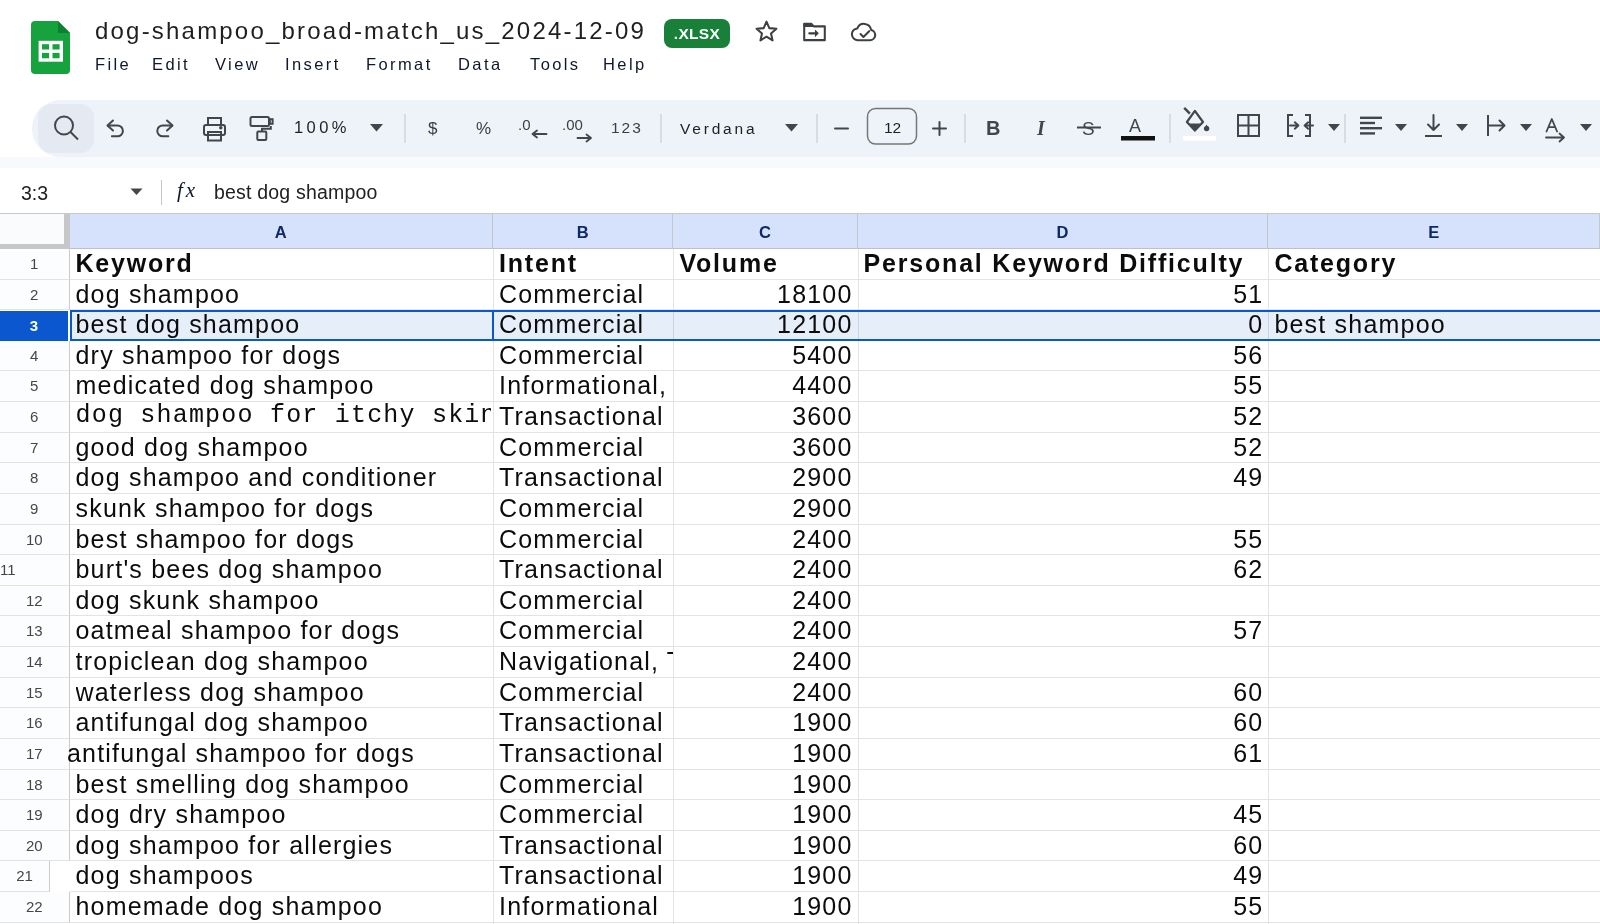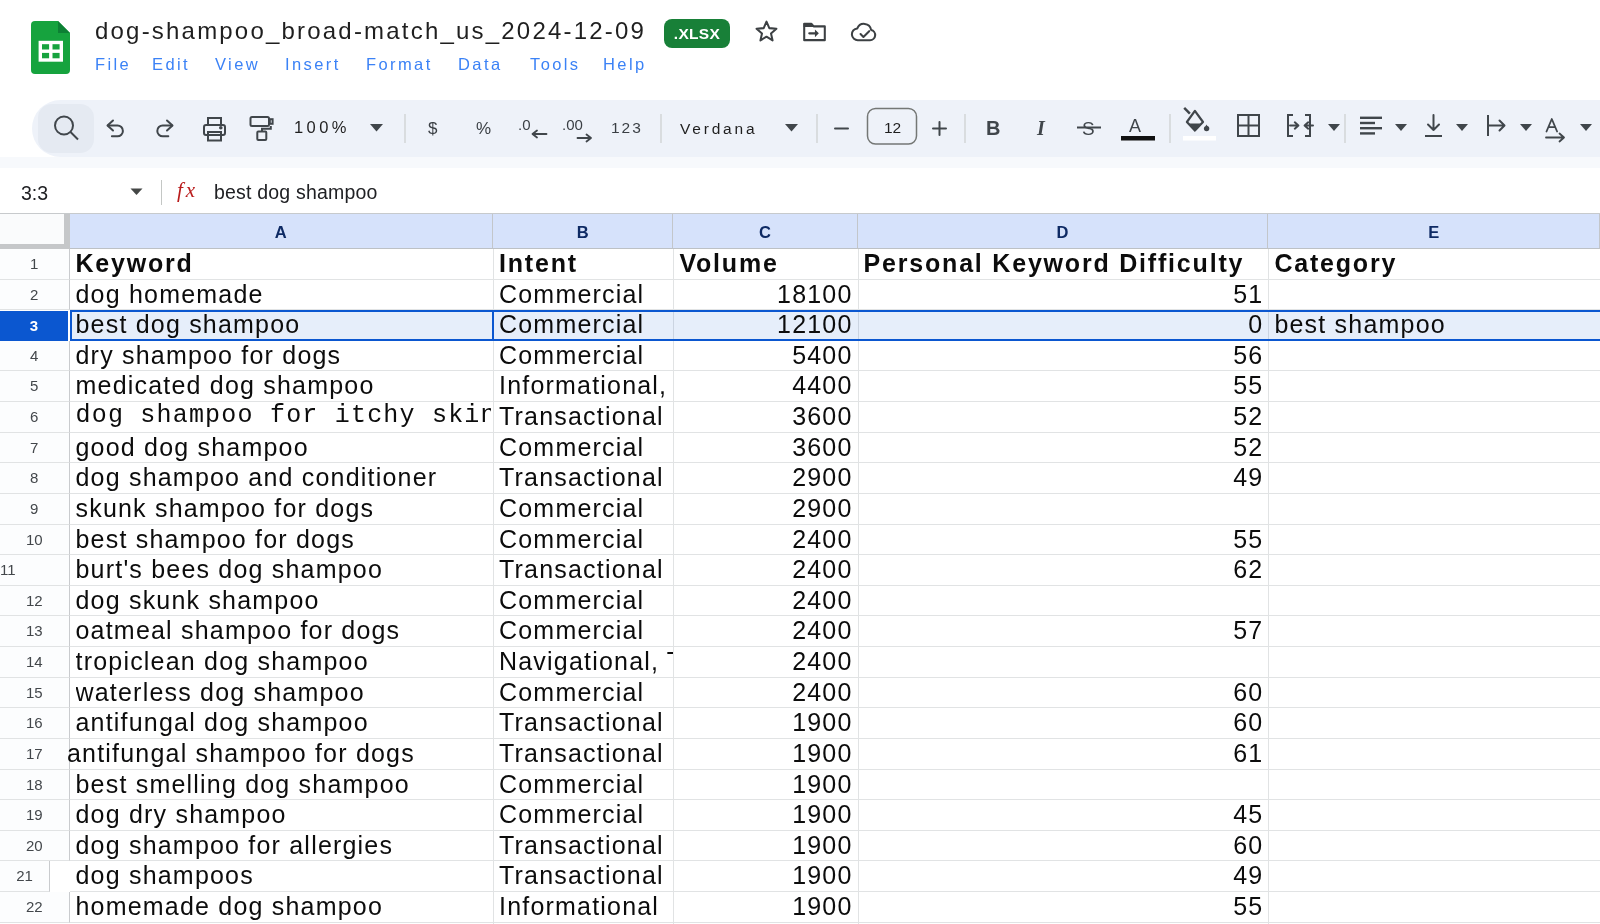--- a/index.html
+++ b/index.html
@@ -1,21 +1,21 @@
 <!DOCTYPE html>
 <html><head><meta charset="utf-8">
 <style>
 *{margin:0;padding:0;box-sizing:content-box}
 html,body{width:1600px;height:924px;overflow:hidden;background:#fff;
   font-family:"Liberation Sans",sans-serif;}
 .abs{position:absolute}
 .ct{height:30.62px;line-height:28.62px;font-size:25px;letter-spacing:1.2px;
   color:#0c0c0c;white-space:nowrap;overflow:hidden}
 #root{position:absolute;left:0;top:0;width:1600px;height:924px;overflow:hidden}
-.menu{position:absolute;top:51px;font-size:16.5px;color:#3b82f6;line-height:26px;letter-spacing:2.4px}
+.menu{position:absolute;top:51px;font-size:16.5px;color:#0f172a;line-height:26px;letter-spacing:2.4px}
 </style></head>
 <body>
 <div id="root">
 
 <svg class="abs" style="left:31px;top:21px" width="39" height="53" viewBox="0 0 39 53">
   <path d="M4 0 H27 L39 12 V49 a4 4 0 0 1 -4 4 H4 a4 4 0 0 1 -4 -4 V4 a4 4 0 0 1 4 -4 Z" fill="#16a33e"></path>
   <path d="M27 0 L39 12 H27 Z" fill="#0d8034"></path>
   <rect x="9.3" y="21.5" width="21" height="17.5" fill="none" stroke="#fff" stroke-width="3.4"></rect>
   <line x1="9.3" y1="30.2" x2="30.3" y2="30.2" stroke="#fff" stroke-width="3.4"></line>
   <line x1="19.8" y1="21.5" x2="19.8" y2="39" stroke="#fff" stroke-width="3.4"></line>
@@ -156,21 +156,21 @@
   <path d="M1546 37.5 h18 m-4.5 -4 l4.5 4 l-4.5 4" stroke="#40464b" stroke-width="1.8" fill="none" stroke-linecap="round" stroke-linejoin="round"></path>
   <path d="M1580 24 l6 7 l6 -7 z" fill="#40464b"></path>
 </svg>
 
 <div class="abs" style="left:0;top:168px;width:1600px;height:44.5px;background:#fff"></div>
 <div class="abs" style="left:21px;top:182px;font-size:19.5px;color:#202124">3:3</div>
 <svg class="abs" style="left:130px;top:188px" width="13" height="8" viewBox="0 0 13 8">
       <path d="M0.5 0.5 L6.5 7 L12.5 0.5 Z" fill="#444746"></path>
     </svg>
 <div class="abs" style="left:160.5px;top:180px;width:1px;height:25px;background:#c4c7c5"></div>
-<div class="abs" style="left:177px;top:178px;font-size:21px;font-style:italic;color:#b91c1c;font-family:'Liberation Serif',serif;letter-spacing:3px">fx</div>
+<div class="abs" style="left:177px;top:178px;font-size:21px;font-style:italic;color:#0f172a;font-family:'Liberation Serif',serif;letter-spacing:3px">fx</div>
 <div class="abs" style="left:214px;top:180.5px;font-size:19.5px;color:#202124;letter-spacing:0.2px">best dog shampoo</div>
 
 <div class="abs" style="left:0;top:213.0px;width:1600px;height:1px;background:#c7cacc"></div>
 <div class="abs" style="left:0;top:213.5px;width:64px;height:30.5px;background:#fafbfc"></div>
 <div class="abs" style="left:64px;top:213.5px;width:5.5px;height:35.5px;background:#c5c7c9"></div>
 <div class="abs" style="left:0;top:244.0px;width:64px;height:5px;background:#c5c7c9"></div>
 <div class="abs" style="left:69.5px;top:213.5px;width:423.5px;height:35.0px;background:#d6e2fb;border-right:1px solid #c3c6ca;border-bottom:1px solid #bdc1c5;box-sizing:border-box;color:#0e2a64;font-weight:bold;font-size:16.5px;text-align:center;line-height:37.0px">A</div>
 <div class="abs" style="left:493.0px;top:213.5px;width:180.39999999999998px;height:35.0px;background:#d6e2fb;border-right:1px solid #c3c6ca;border-bottom:1px solid #bdc1c5;box-sizing:border-box;color:#0e2a64;font-weight:bold;font-size:16.5px;text-align:center;line-height:37.0px">B</div>
 <div class="abs" style="left:673.4px;top:213.5px;width:184.20000000000005px;height:35.0px;background:#d6e2fb;border-right:1px solid #c3c6ca;border-bottom:1px solid #bdc1c5;box-sizing:border-box;color:#0e2a64;font-weight:bold;font-size:16.5px;text-align:center;line-height:37.0px">C</div>
 <div class="abs" style="left:857.6px;top:213.5px;width:410.80000000000007px;height:35.0px;background:#d6e2fb;border-right:1px solid #c3c6ca;border-bottom:1px solid #bdc1c5;box-sizing:border-box;color:#0e2a64;font-weight:bold;font-size:16.5px;text-align:center;line-height:37.0px">D</div>
@@ -226,21 +226,21 @@
 <div class="abs" style="left:69.5px;top:310.24px;width:1530.5px;height:30.62px;background:rgba(11,87,208,0.10)"></div>
 <div class="abs" style="left:69.5px;top:310.24px;width:1530.5px;height:2px;background:#0b57d0"></div>
 <div class="abs" style="left:69.5px;top:338.86px;width:1530.5px;height:2px;background:#0b57d0"></div>
 <div class="abs" style="left:69.5px;top:310.24px;width:2px;height:30.62px;background:#0b57d0"></div>
 <div class="abs" style="left:69.5px;top:310.24px;width:424.5px;height:30.62px;border:2px solid #0b57d0;box-sizing:border-box"></div>
 <div class="abs ct" style="left:75.5px;top:249.0px;width:415.5px;font-weight:bold;letter-spacing:1.8px;">Keyword</div>
 <div class="abs ct" style="left:499.0px;top:249.0px;width:174.39999999999998px;font-weight:bold;letter-spacing:1.8px;">Intent</div>
 <div class="abs ct" style="left:679.4px;top:249.0px;width:176.20000000000005px;text-align:left;font-weight:bold;letter-spacing:1.8px;">Volume</div>
 <div class="abs ct" style="left:863.6px;top:249.0px;width:402.80000000000007px;text-align:left;font-weight:bold;letter-spacing:1.8px;">Personal Keyword Difficulty</div>
 <div class="abs ct" style="left:1274.4px;top:249.0px;width:331.5999999999999px;font-weight:bold;letter-spacing:1.8px;">Category</div>
-<div class="abs ct" style="left:75.5px;top:279.62px;width:415.5px;">dog homemade</div>
+<div class="abs ct" style="left:75.5px;top:279.62px;width:415.5px;">dog shampoo</div>
 <div class="abs ct" style="left:499.0px;top:279.62px;width:174.39999999999998px;">Commercial</div>
 <div class="abs ct" style="left:673.4px;top:279.62px;width:179.20000000000005px;text-align:right;">18100</div>
 <div class="abs ct" style="left:857.6px;top:279.62px;width:405.80000000000007px;text-align:right;">51</div>
 <div class="abs ct" style="left:75.5px;top:310.24px;width:415.5px;">best dog shampoo</div>
 <div class="abs ct" style="left:499.0px;top:310.24px;width:174.39999999999998px;">Commercial</div>
 <div class="abs ct" style="left:673.4px;top:310.24px;width:179.20000000000005px;text-align:right;">12100</div>
 <div class="abs ct" style="left:857.6px;top:310.24px;width:405.80000000000007px;text-align:right;">0</div>
 <div class="abs ct" style="left:1274.4px;top:310.24px;width:331.5999999999999px;">best shampoo</div>
 <div class="abs ct" style="left:75.5px;top:340.86px;width:415.5px;">dry shampoo for dogs</div>
 <div class="abs ct" style="left:499.0px;top:340.86px;width:174.39999999999998px;">Commercial</div>

